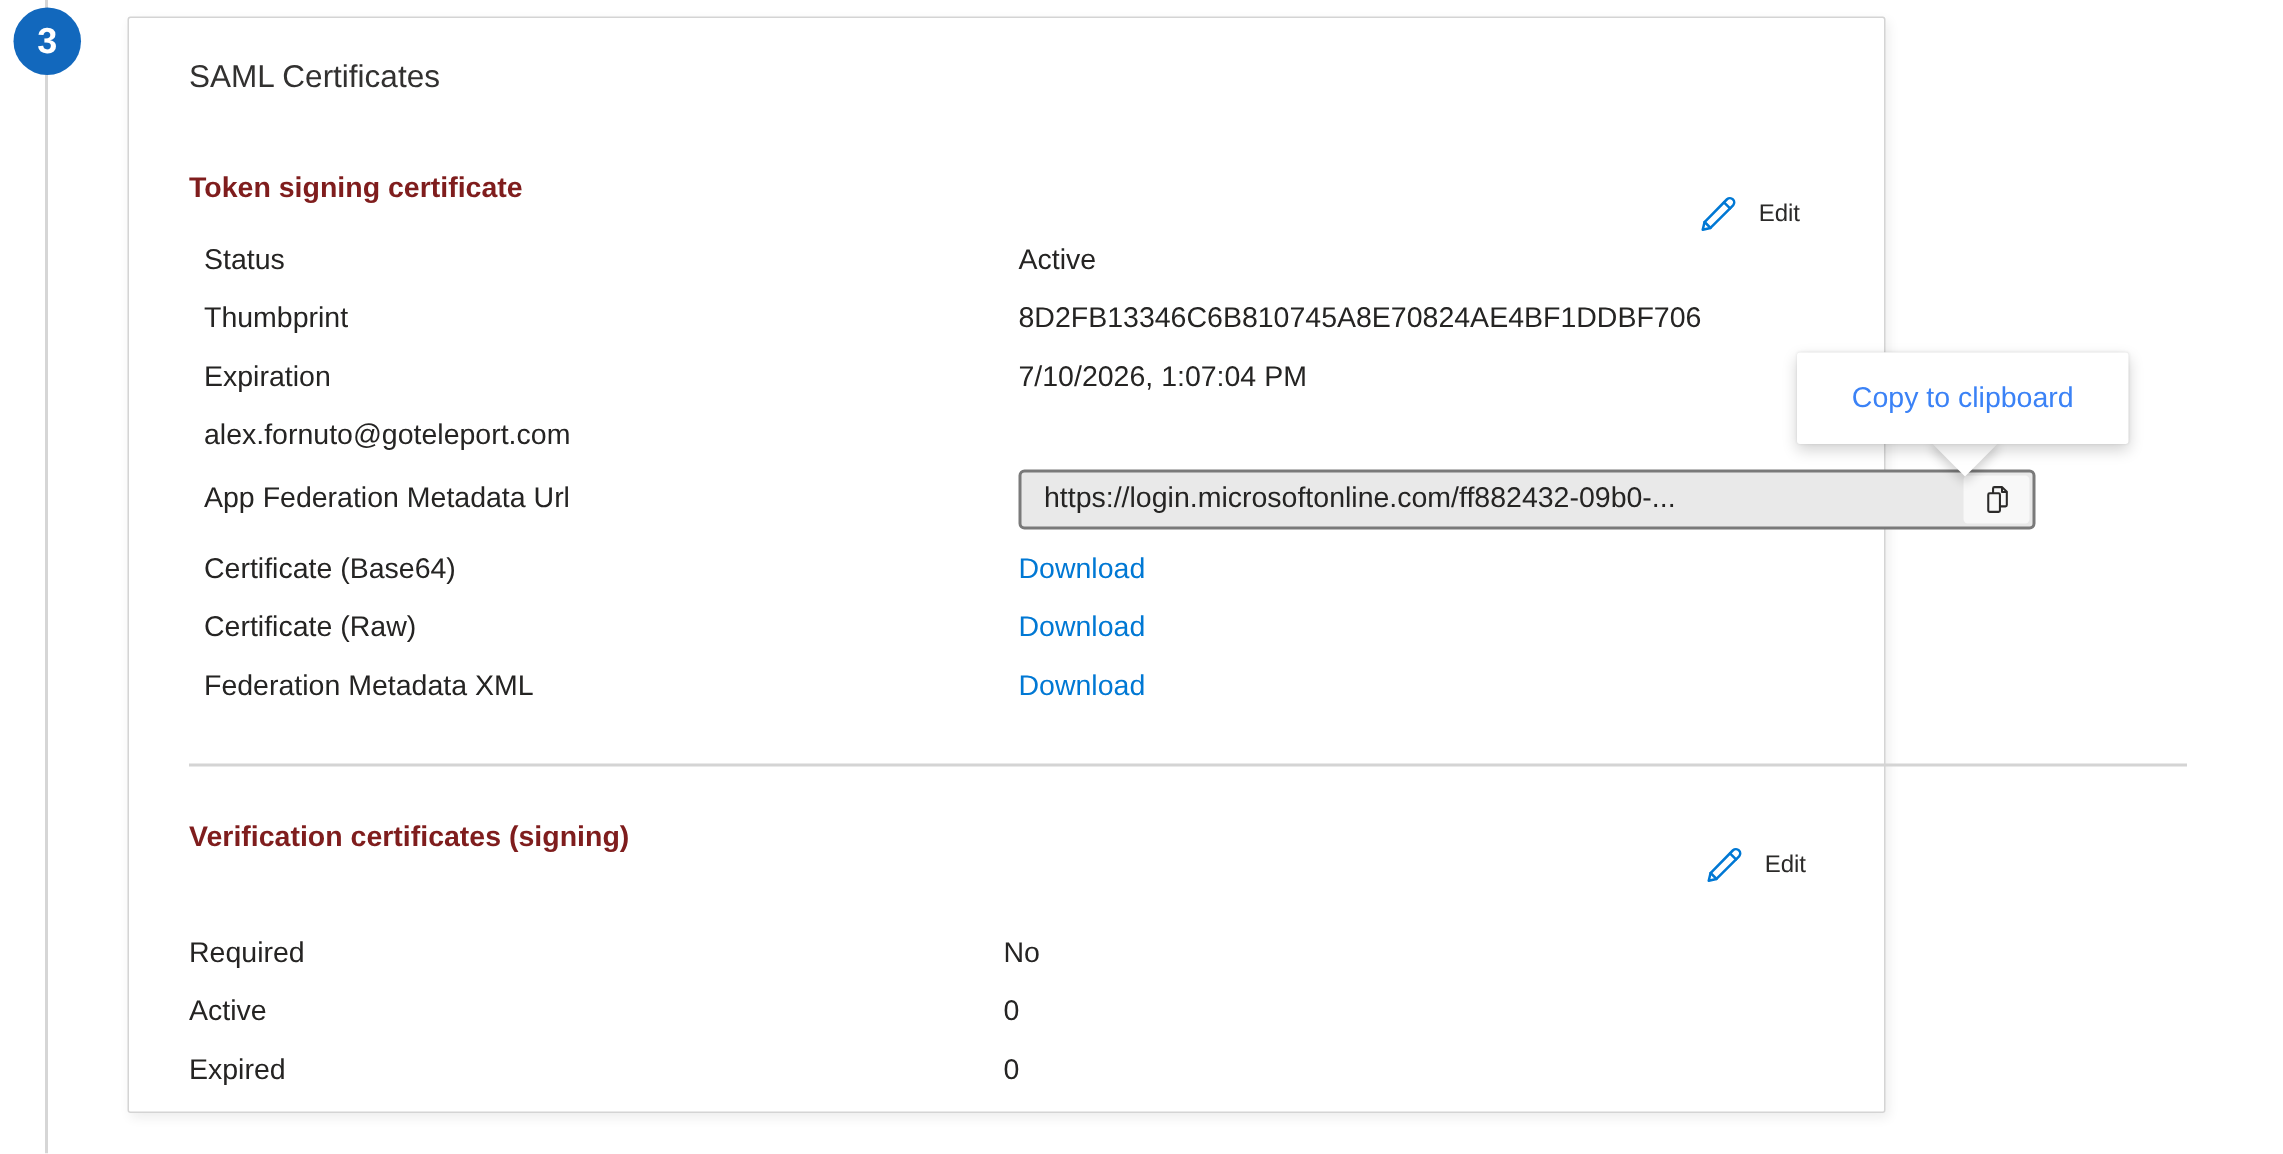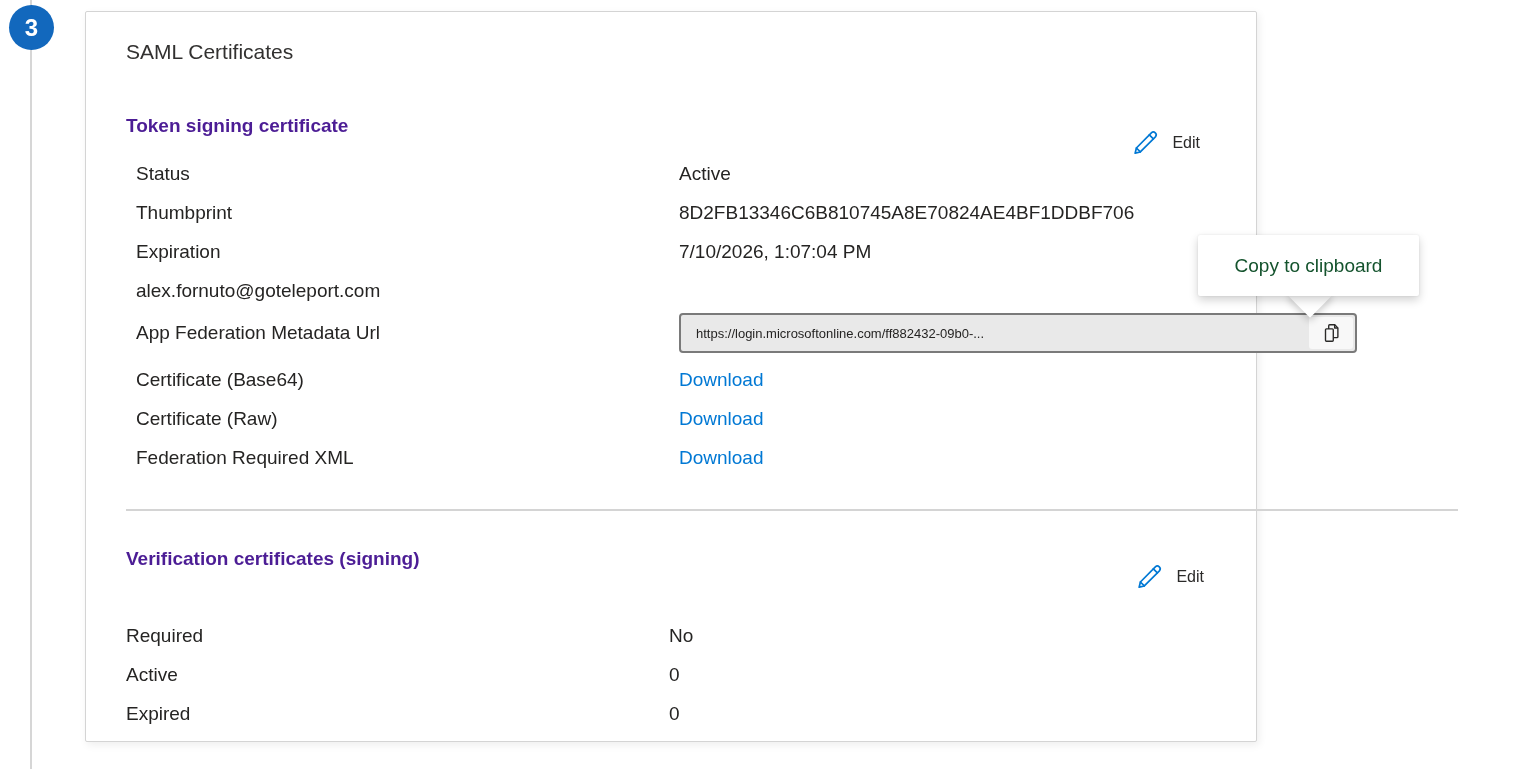--- a/index.html
+++ b/index.html
@@ -26,40 +26,40 @@
     background:#ffffff;border:1px solid #d4d4d4;border-radius:2px;
     box-shadow:2px 3px 8px rgba(0,0,0,0.07);
     box-sizing:border-box;
   }
   .card-title{
     position:absolute;left:40px;top:28px;
     font-size:21px;color:#323130;
   }
   .section-heading{
     position:absolute;left:40px;
-    font-size:19px;font-weight:bold;color:#4c1d95;
+    font-size:19px;font-weight:bold;color:#7f1d1d;
   }
   .heading-1{top:103px;}
   .heading-2{top:536px;}
   .rows{position:absolute;left:40px;right:40px;}
   .rows-1{top:142px;margin-left:10px;}
   .rows-2{top:604px;}
   .row{display:flex;align-items:center;height:39px;font-size:19px;}
   .row .lbl{width:543px;flex:none;color:#252423;}
   .row .val{color:#252423;}
   .row-url{height:46px;}
   .row-dl-first{margin-top:4px;}
   a.dl-link{color:#0078d4;text-decoration:none;cursor:pointer;}
   
   .url-wrap{position:relative;width:678px;height:40px;flex:none;}
   .url-input{
     width:100%;height:100%;box-sizing:border-box;
     background:#e9e9e9;border:2px solid #7a7a7a;border-radius:4px;
     font-family:"Liberation Sans","DejaVu Sans",sans-serif;
-    font-size:13px;color:#252423;
+    font-size:19px;color:#252423;
     padding:0 56px 0 15px;outline:none;
     white-space:nowrap;overflow:hidden;text-overflow:ellipsis;
   }
   .copy-btn{
     position:absolute;right:4px;top:4px;bottom:4px;width:44px;
     background:#f8f8f8;border:none;border-radius:3px;
     display:flex;align-items:center;justify-content:center;cursor:pointer;
   }
   
   .edit-btn{
@@ -72,21 +72,21 @@
   .divider{
     position:absolute;left:40px;top:497px;width:1332px;height:2px;
     background:#d4d4d4;
   }
   
   .tooltip-box{
     position:absolute;left:1198px;top:235px;width:221px;height:61px;
     background:#ffffff;border-radius:2px;
     box-shadow:0 4px 10px rgba(0,0,0,0.18),0 0 2px rgba(0,0,0,0.10);
     display:flex;align-items:center;justify-content:center;
-    font-size:19px;color:#14532d;z-index:6;
+    font-size:19px;color:#3b82f6;z-index:6;
   }
   .tooltip-arrow{
     position:absolute;left:1294px;top:279px;width:32px;height:32px;
     background:#ffffff;transform:rotate(45deg);
     box-shadow:3px 3px 7px rgba(0,0,0,0.18);z-index:5;
   }
   .tooltip-arrow-mask{ 
     position:absolute;left:1198px;top:235px;width:221px;height:61px;
     background:#ffffff;z-index:5;border-radius:2px;
   }
@@ -148,21 +148,21 @@
     </div>
     <div class="row row-dl-first">
       <span class="lbl">Certificate (Base64)</span>
       <a class="dl-link">Download</a>
     </div>
     <div class="row">
       <span class="lbl">Certificate (Raw)</span>
       <a class="dl-link">Download</a>
     </div>
     <div class="row">
-      <span class="lbl">Federation Required XML</span>
+      <span class="lbl">Federation Metadata XML</span>
       <a class="dl-link">Download</a>
     </div>
   </div>
 
   <div class="divider"></div>
 
   <div class="section-heading heading-2">Verification certificates (signing)</div>
 
   <button class="edit-btn edit-2">
     <span>

